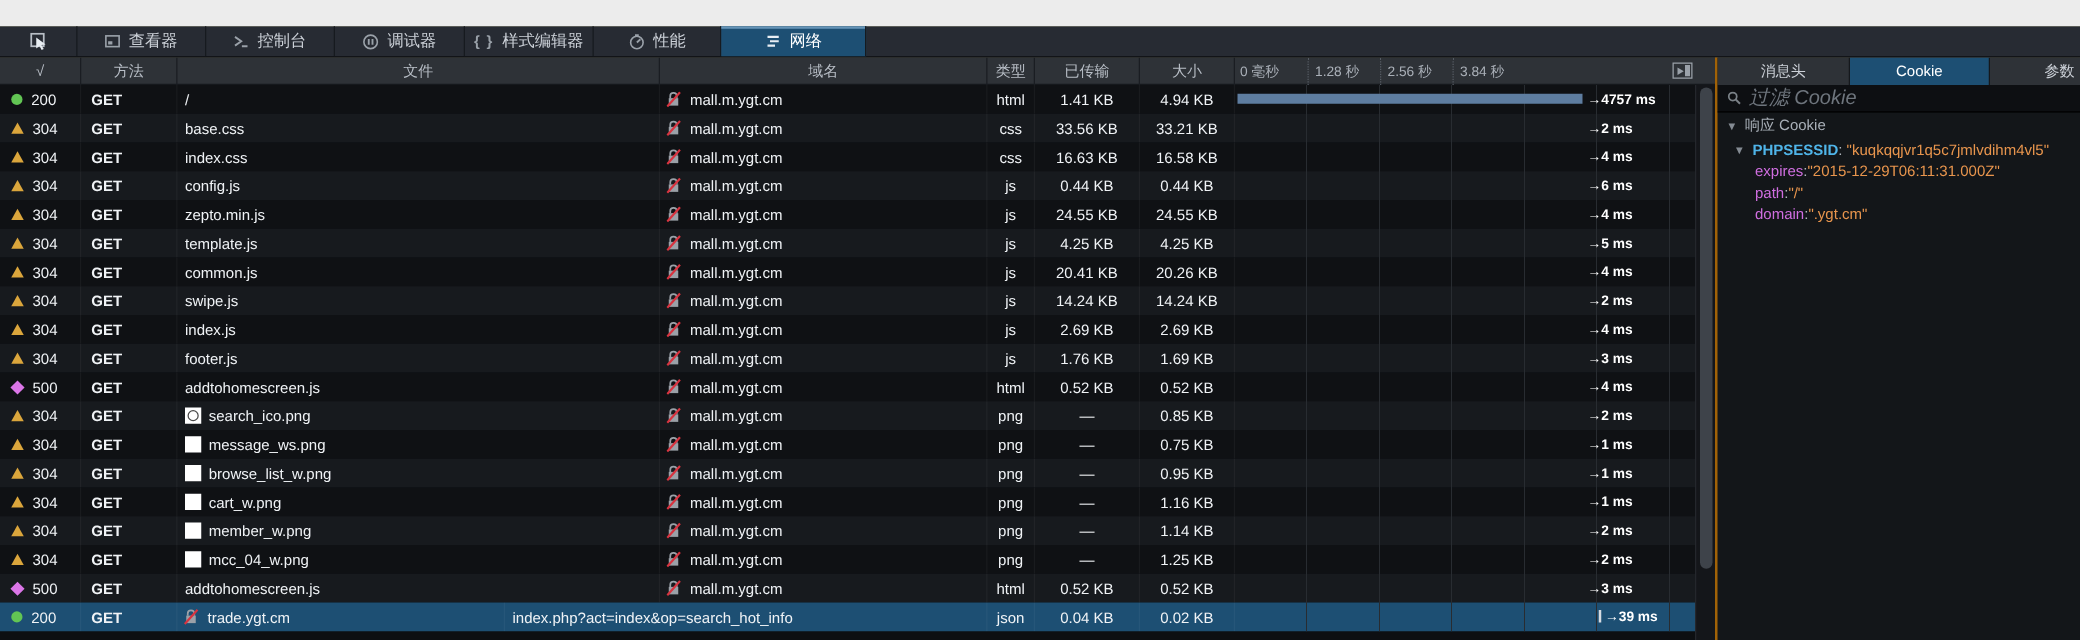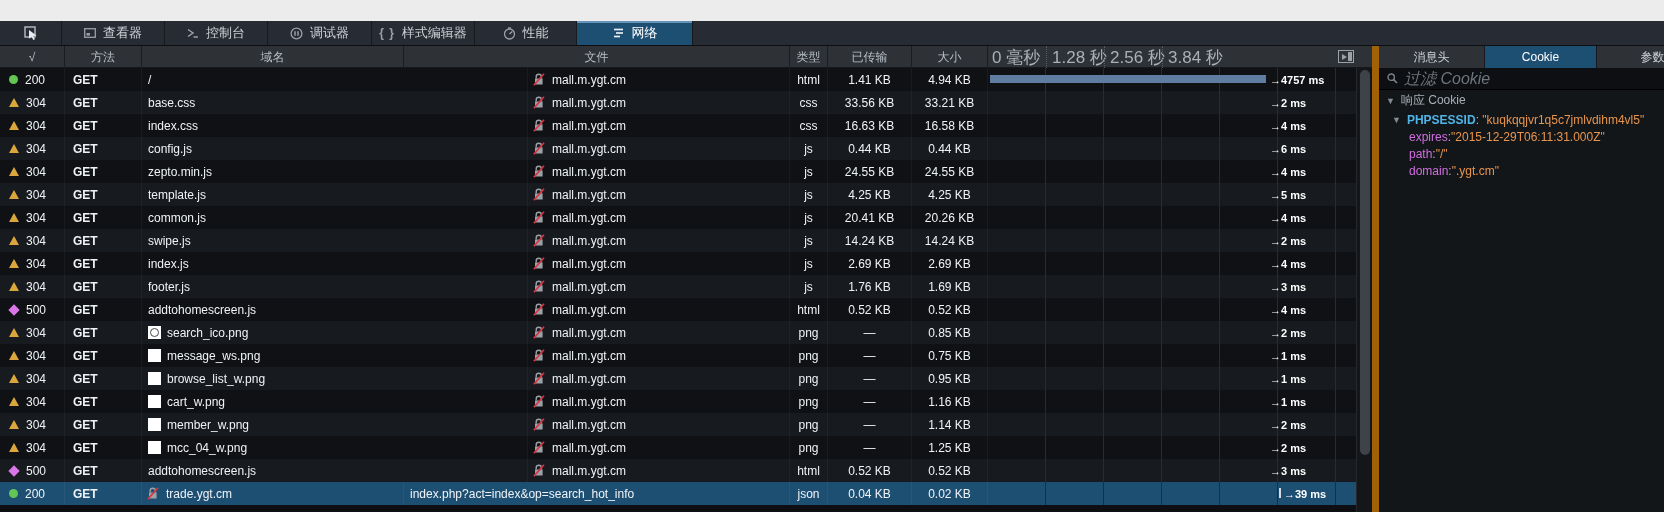--- a/index.html
+++ b/index.html
@@ -26,21 +26,21 @@
   .content { position:absolute; left:0; top:46px; width:1664px; height:466px; display:flex; }
 
   
   .net-table { position:relative; width:1372px; height:466px; background:#0d0f12; overflow:hidden; }
   .thead { position:absolute; left:0; top:0; width:1372px; height:22px; background:#2e3237;
            border-bottom:1px solid #15181c; color:#b8bec6; font-size:12px; display:flex; }
   .hc { display:flex; align-items:center; justify-content:center; border-right:1px solid #1a1d22; height:22px; }
   .h-status { flex:0 0 65px; } .h-method { flex:0 0 77px; } .h-file { flex:0 0 386px; }
   .h-domain { flex:0 0 262px; } .h-type { flex:0 0 38px; } .h-transferred { flex:0 0 84px;text-align:right; }
   .h-size { flex:0 0 76px; } .h-waterfall { flex:1 1 auto; border-right:none; position:relative; }
-  .tick { position:absolute; top:0; height:22px; display:flex; align-items:center; font-size:17px; color:#aab0b8; white-space:nowrap; }
+  .tick { position:absolute; top:0; height:22px; display:flex; align-items:center; font-size:11px; color:#aab0b8; white-space:nowrap; }
   .tick.sep { border-left:1px dotted #565c64; padding-left:5px; }
   .tick.t0 { left:4px; } .tick.t1 { left:58px; } .tick.t2 { left:116px; } .tick.t3 { left:174px; }
   .pane-toggle { position:absolute; left:350px; top:4px; width:16px; height:13px;
                  border:1px solid #9aa1a9; display:flex; align-items:center; justify-content:center; }
   .pane-toggle .pt-bar { position:absolute; right:1px; top:1px; bottom:1px; width:4px; background:#9aa1a9; }
   .pane-toggle .pt-play { width:0; height:0; border-top:3px solid transparent; border-bottom:3px solid transparent;
                           border-left:5px solid #9aa1a9; margin-right:4px; }
 
   .rows { position:absolute; left:0; top:22px; width:1356px; }
   .gridlines { position:absolute; left:988px; top:22px; width:348px; height:437px; pointer-events:none; z-index:3;
@@ -75,21 +75,21 @@
   .tlabel { position:absolute; left:1270px; top:0; height:23px; display:flex; align-items:center;
             font-size:11px; font-weight:bold; color:#fff; white-space:nowrap; z-index:4; }
   .tlabel.t-tick { left:1284px; }
 
   .vscroll { position:absolute; left:1356px; top:22px; width:16px; height:444px; background:#14161a;
              border-left:1px solid #24272c; }
   .vthumb { position:absolute; left:3px; top:2px; width:10px; height:385px; background:#3e434a; border-radius:5px; }
 
   
   .details { position:relative; width:292px; height:466px; background:#131619;
-             border-left:7px solid #a16207; overflow:hidden; }
+             border-left:2px solid #a16207; overflow:hidden; }
   .dtabs { display:flex; height:22px; background:#2e3237; }
   .dtab { flex:0 0 106px; display:flex; align-items:center; justify-content:center;
           color:#ccd1d8; font-size:12px; border-right:1px solid #15181c; flex-shrink:0; }
   .dtab.mid { flex-basis:112px; }
   .dtab.last { flex-basis:112px; }
   .dtab.active { background:#1d4f73; color:#fff; }
   .filter { height:22px; background:#0d0f12; border-bottom:1px solid #000; display:flex; align-items:center;
             padding-left:8px; gap:6px; }
   .filter input { background:transparent; border:none; outline:none; color:#d7dce2; font-size:16px;
                   font-style:italic; width:220px; font-family:"Liberation Sans","DejaVu Sans",sans-serif; }
@@ -178,25 +178,25 @@
   <div class="content">
 
     <div class="net-table">
       <div class="thead">
         <div class="hc h-status">
             <span>√</span>
           </div>
         <div class="hc h-method">
             <span>方法</span>
           </div>
+        <div class="hc h-file">
+            <span>文件</span>
+          </div>
         <div class="hc h-domain">
             <span>域名</span>
-          </div>
-        <div class="hc h-file">
-            <span>文件</span>
           </div>
         <div class="hc h-type">
             <span>类型</span>
           </div>
         <div class="hc h-transferred">
             <span>已传输</span>
           </div>
         <div class="hc h-size">
             <span>大小</span>
           </div>

